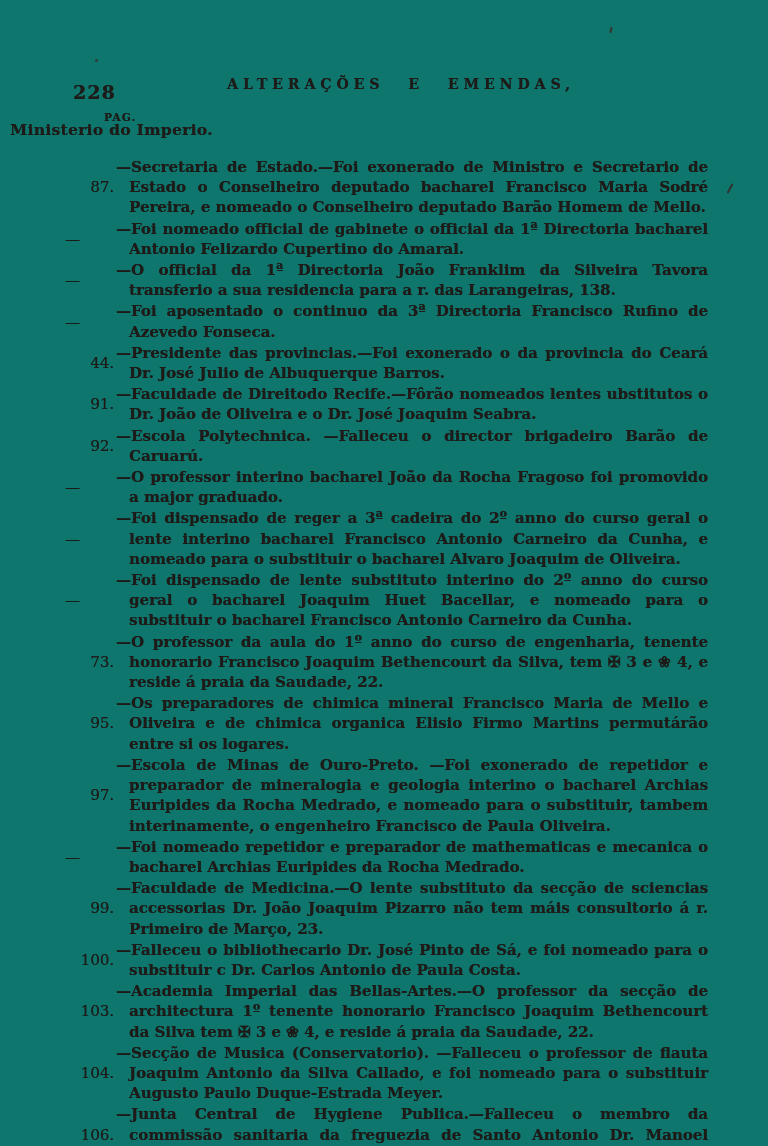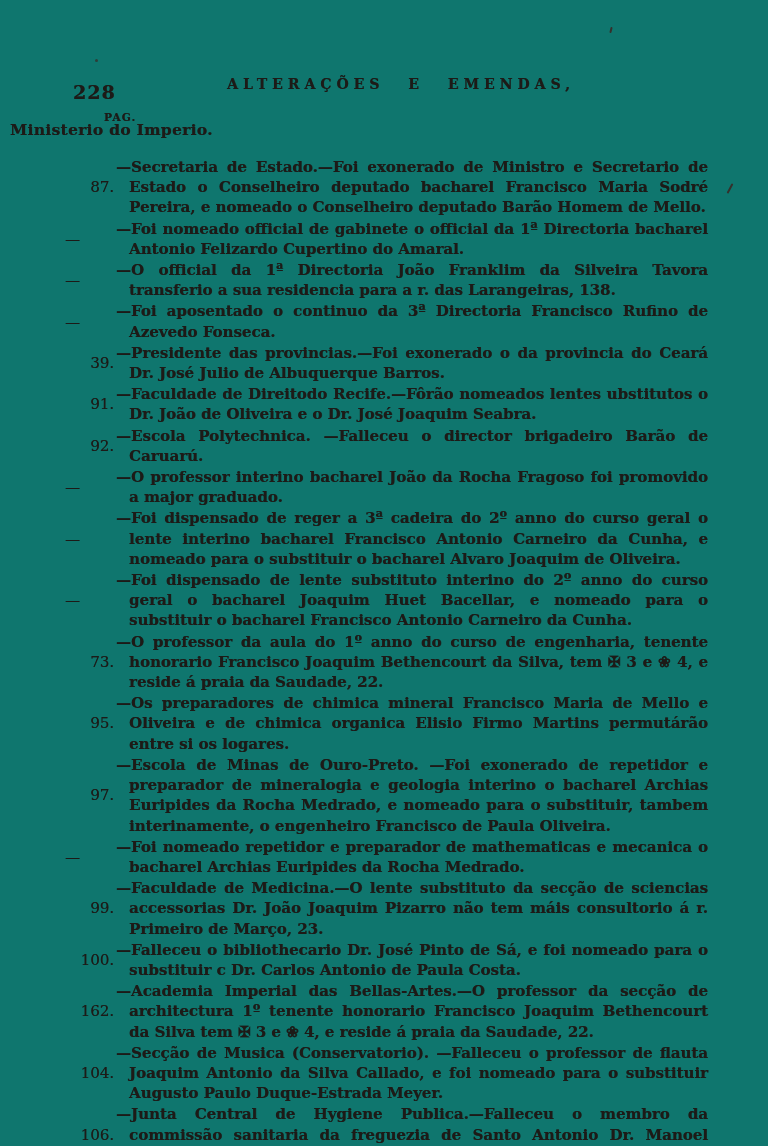--- a/index.html
+++ b/index.html
@@ -107,21 +107,21 @@
       </div>
       <div class="entry">
         <span class="num dash">—</span>
         <span class="txt">—O official da 1ª Directoria João Franklim da Silveira Tavora transferio a sua residencia para a r. das Larangeiras, 138.</span>
       </div>
       <div class="entry">
         <span class="num dash">—</span>
         <span class="txt">—Foi aposentado o continuo da 3ª Directoria Francisco Rufino de Azevedo Fonseca.</span>
       </div>
       <div class="entry">
-        <span class="num">39.</span>
+        <span class="num">44.</span>
         <span class="txt">—Presidente das provincias.—Foi exonerado o da provincia do Ceará Dr. José Julio de Albuquerque Barros.</span>
       </div>
       <div class="entry">
         <span class="num">91.</span>
         <span class="txt">—Faculdade de Direitodo Recife.—Fôrão nomeados lentes ubstitutos o Dr. João de Oliveira e o Dr. José Joaquim Seabra.</span>
       </div>
       <div class="entry">
         <span class="num">92.</span>
         <span class="txt">—Escola Polytechnica. —Falleceu o director brigadeiro Barão de Caruarú.</span>
       </div>
@@ -155,21 +155,21 @@
       </div>
       <div class="entry">
         <span class="num">99.</span>
         <span class="txt">—Faculdade de Medicina.—O lente substituto da secção de sciencias accessorias Dr. João Joaquim Pizarro não tem máis consultorio á r. Primeiro de Março, 23.</span>
       </div>
       <div class="entry">
         <span class="num">100.</span>
         <span class="txt">—Falleceu o bibliothecario Dr. José Pinto de Sá, e foi nomeado para o substituir c Dr. Carlos Antonio de Paula Costa.</span>
       </div>
       <div class="entry">
-        <span class="num">162.</span>
+        <span class="num">103.</span>
         <span class="txt">—Academia Imperial das Bellas-Artes.—O professor da secção de architectura 1º tenente honorario Francisco Joaquim Bethencourt da Silva tem ✠ 3 e ❀ 4, e reside á praia da Saudade, 22.</span>
       </div>
       <div class="entry">
         <span class="num">104.</span>
         <span class="txt">—Secção de Musica (Conservatorio). —Falleceu o professor de flauta Joaquim Antonio da Silva Callado, e foi nomeado para o substituir Augusto Paulo Duque-Estrada Meyer.</span>
       </div>
       <div class="entry">
         <span class="num">106.</span>
         <span class="txt">—Junta Central de Hygiene Publica.—Falleceu o membro da commissão sanitaria da freguezia de Santo Antonio Dr. Manoel Joaquim da Rocha Frota.</span>
       </div>

